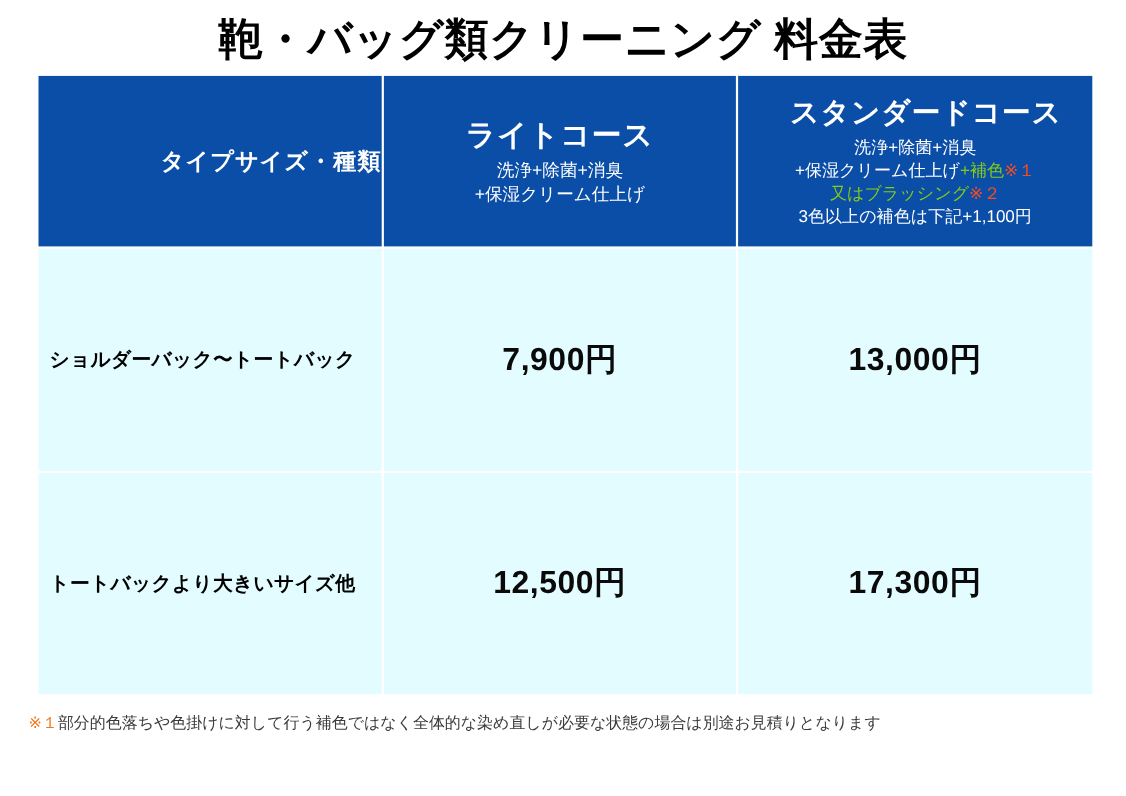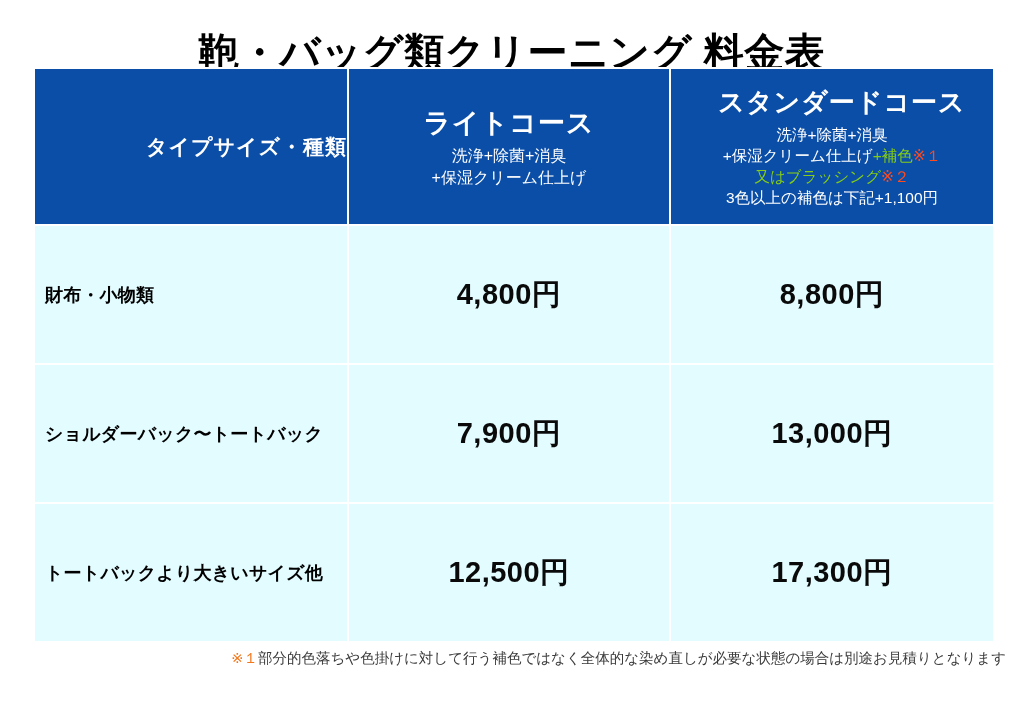--- a/index.html
+++ b/index.html
@@ -28,21 +28,20 @@
     left: 0;
     top: 10px;
     width: 1024px;
     text-align: center;
     font-size: 40px;
     font-weight: bold;
     color: #000000;
     letter-spacing: 0.5px;
     line-height: 52px;
     white-space: nowrap;
-    margin-top: 16px;
   }
 
   
   .table-wrap {
     position: absolute;
     left: 33px;
     top: 67px;
     width: 960px;
     height: 566px;
   }
@@ -119,21 +118,20 @@
     text-align: center;
     letter-spacing: 0.5px;
   }
 
   
   .notes {
     position: absolute;
     left: 26px;
     top: 645px;
     width: 980px;
-    text-align: right;
   }
   .note {
     font-size: 14.5px;
     line-height: 27px;
     color: #3a3a3a;
     white-space: nowrap;
   }
   .note-mark {
     color: #f2761b;
     font-weight: normal;
@@ -165,25 +163,20 @@
             <span class="course-title std">スタンダードコース</span>
             <span class="course-sub std">洗浄+除菌+消臭</span>
             <span class="course-sub std"><span>+保湿クリーム仕上げ</span><span class="hl-yellow">+補色</span><span class="hl-red">※１</span></span>
             <span class="course-sub std"><span class="hl-yellow">又はブラッシング</span><span class="hl-red">※２</span></span>
             <span class="course-sub std">3色以上の補色は下記+1,100円</span>
           </th>
         </tr>
       </thead>
       <tbody>
         <tr>
-          <td class="row-label">財布・小物類</td>
-          <td class="price-cell">4,800円</td>
-          <td class="price-cell">8,800円</td>
-        </tr>
-        <tr>
           <td class="row-label">ショルダーバック〜トートバック</td>
           <td class="price-cell">7,900円</td>
           <td class="price-cell">13,000円</td>
         </tr>
         <tr>
           <td class="row-label">トートバックより大きいサイズ他</td>
           <td class="price-cell">12,500円</td>
           <td class="price-cell">17,300円</td>
         </tr>
       </tbody>

